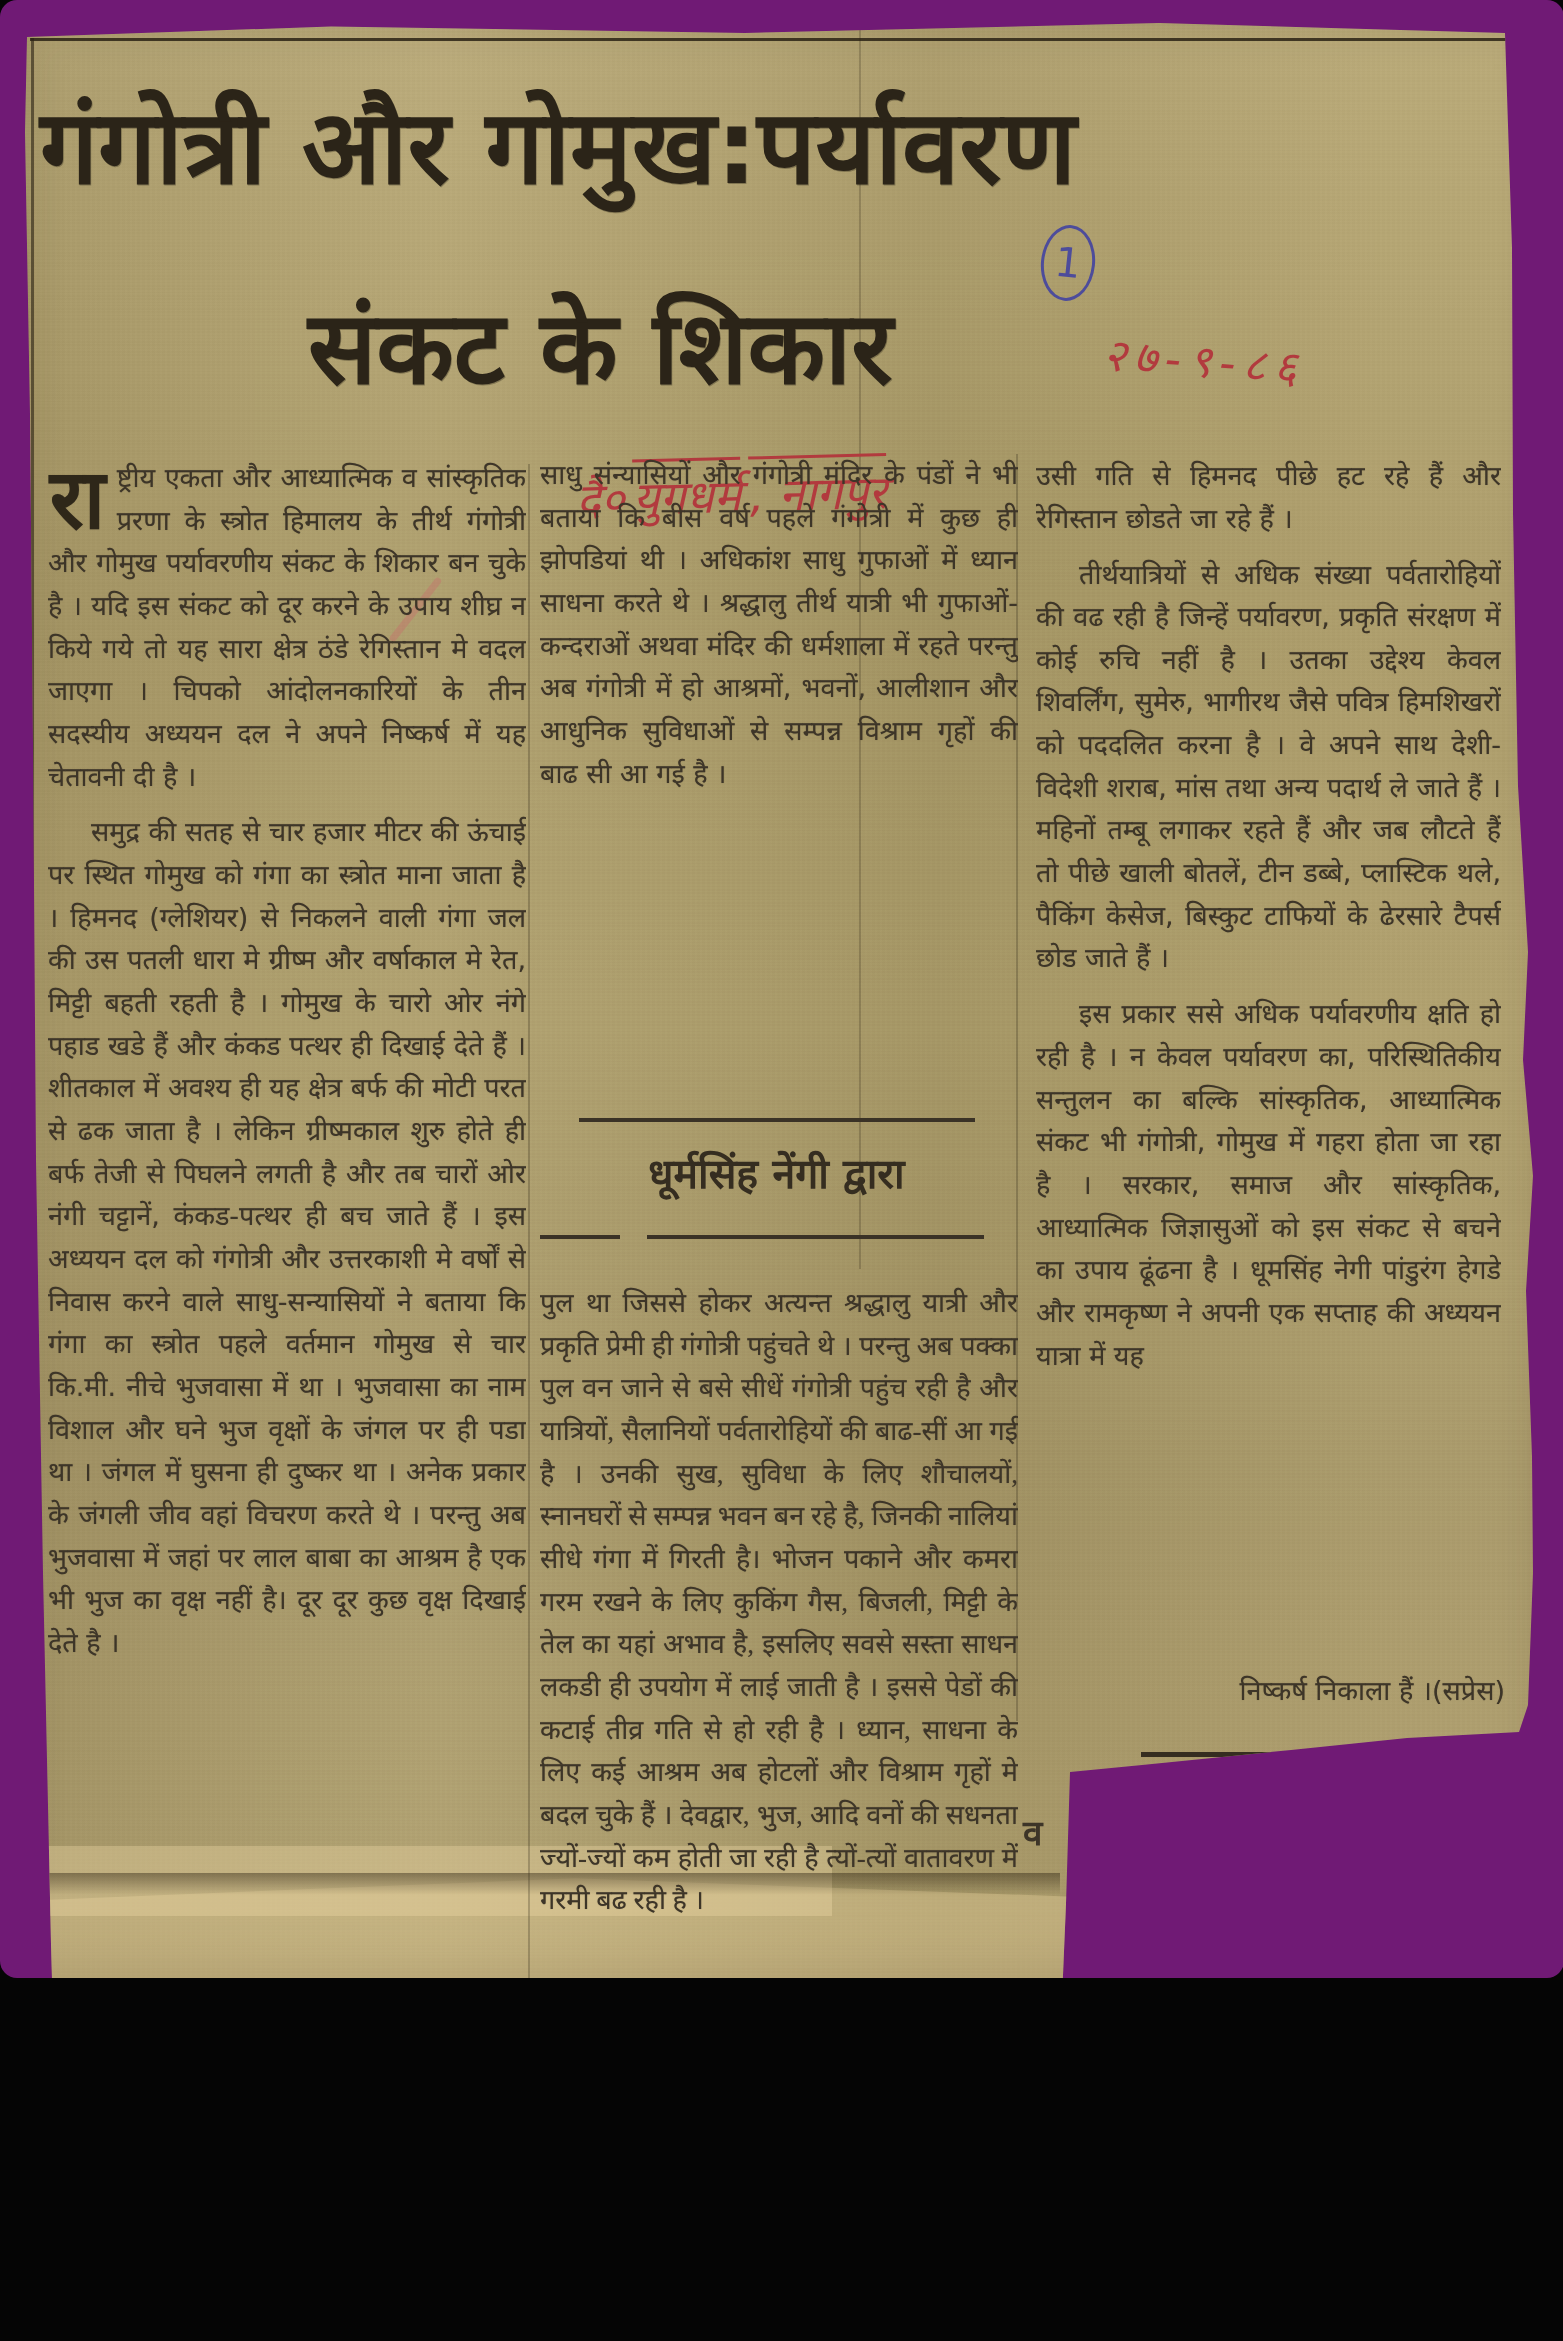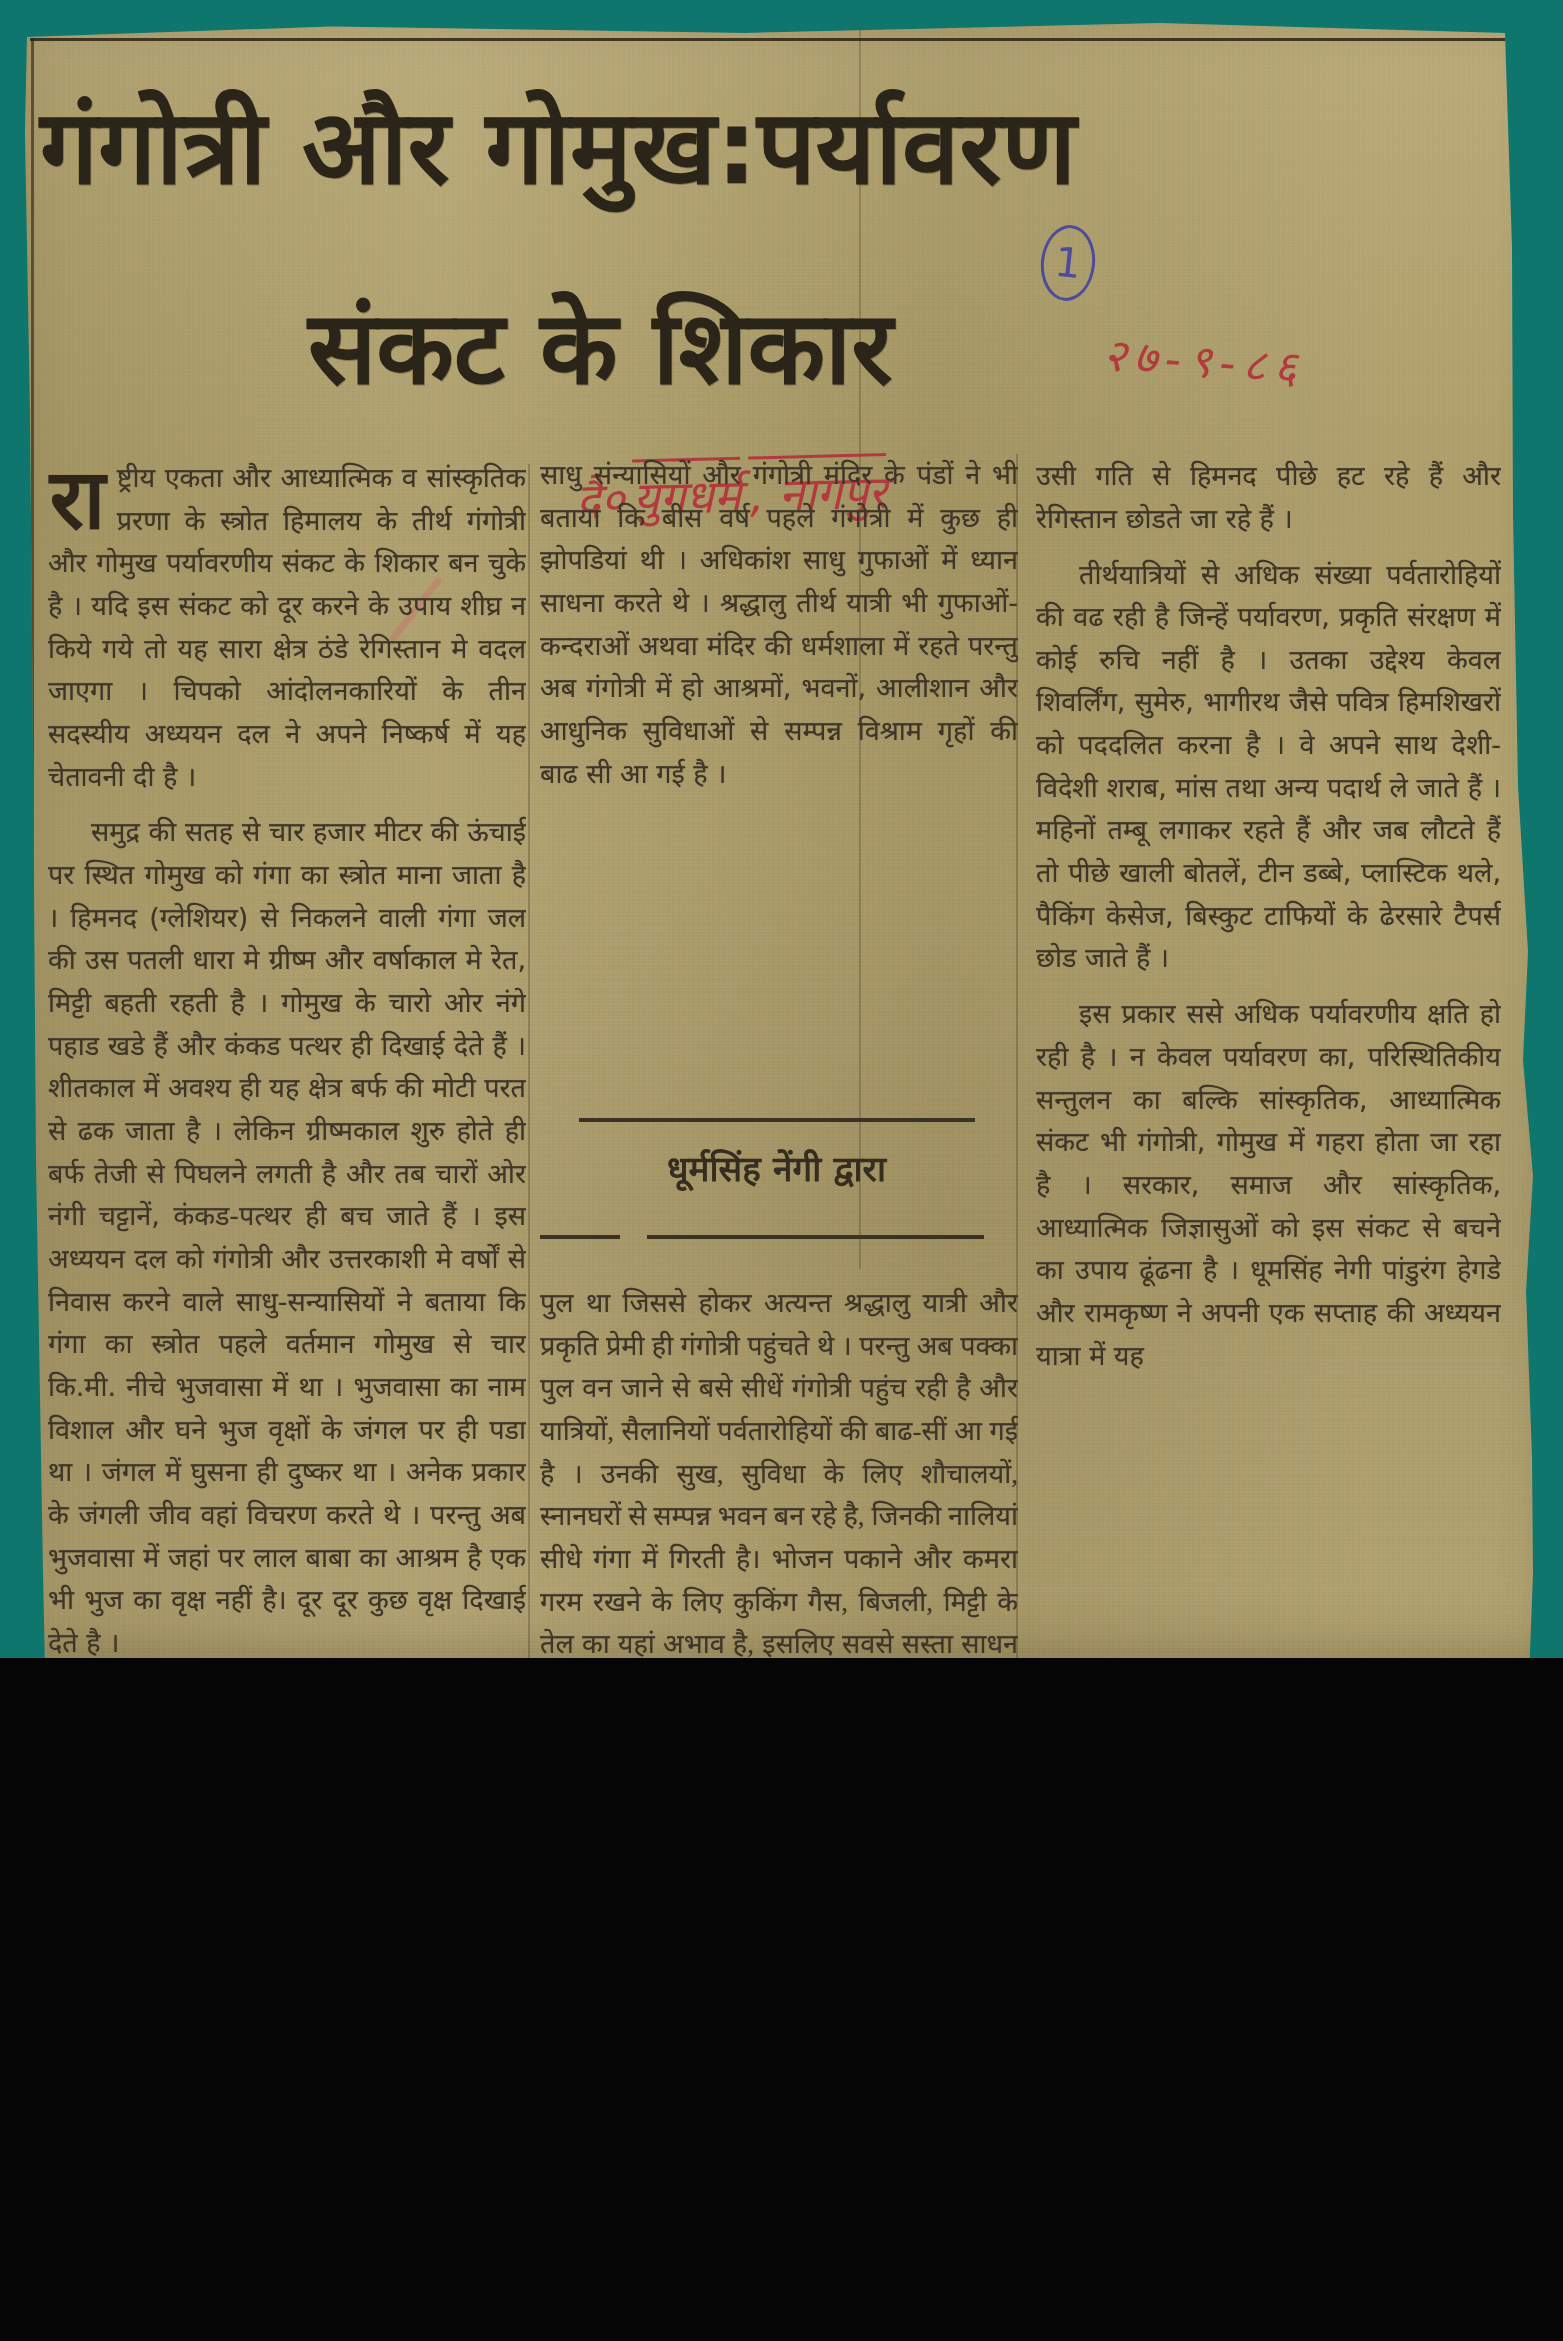--- a/index.html
+++ b/index.html
@@ -1,17 +1,17 @@
 <!DOCTYPE html>
 <html style="font-size:13.2px"><head>
 <meta charset="utf-8">
 <style>
   html,body{margin:0;padding:0;background:#050505;}
-  .stage{position:relative;width:1564px;height:1658px;background:#0f766e;overflow:hidden;
-         font-family:"DejaVu Sans",sans-serif;}
+  .stage{position:relative;width:1564px;height:1978px;background:#701a75;overflow:hidden;
+         font-family:"DejaVu Sans",sans-serif;border-radius:17px;}
   
   .clipping{position:absolute;inset:0;
     background:
       linear-gradient(90deg, rgba(0,0,0,.06), rgba(255,255,255,.05) 28%, rgba(0,0,0,.05) 60%, rgba(255,255,255,.03) 88%),
       linear-gradient(180deg,#b9a976 0%,#b4a470 12%,#ac9c68 30%,#af9f6b 52%,#a89867 74%,#b0a06d 100%);
     clip-path:polygon(27px 37px,331px 26.5px,745px 33px,1159px 23px,1505px 33px,
       1512px 248px,1513px 513px,1518px 786px,1528px 952px,1523px 1060px,1533px 1176px,
       1526px 1291px,1532px 1457px,1533px 1573px,1528px 1705px,
       1519px 1732px,1407px 1738px,1291px 1750px,1142px 1765px,1070px 1772px,
       1066px 1904px,1062px 1999px,1039px 2026px,1045px 2169px,1036px 2328px,
@@ -59,21 +59,21 @@
   .col-2t{left:540px;top:454px;width:478px;height:652px;}
   .col-2b{left:540px;top:1282px;width:478px;height:1041px;font-family:Liberation Serif, serif;}
   .col-3{left:1036px;top:455px;width:465px;height:1199px;}
   .dropcap{float:left;font-size:83px;line-height:.92;font-weight:bold;padding:5px 11.6px 0 1.7px;color:#2e2719;}
   
   .byline-rule{position:absolute;height:4.1px;background:#3a3226;}
   .byline-rule-top{left:579px;top:1118px;width:396px;}
   .byline-rule-bottom{left:540px;top:1235px;width:444px;
     background:linear-gradient(90deg,#3a3226 0 18%,rgba(58,50,38,0) 18% 24%,#3a3226 24% 100%);}
   .byline-text{position:absolute;left:553px;top:1144px;width:447px;text-align:center;
-    font-size:35px;font-weight:bold;color:#352d20;}
+    font-size:41px;font-weight:bold;color:#352d20;}
   
   .credit-row{position:absolute;left:1036px;top:1671px;width:469px;display:flex;
     justify-content:flex-end;color:#3d3528;font-size:27px;text-shadow:0 0 0.8px rgba(61,53,40,.45);}
   .end-rule{position:absolute;left:1141px;top:1752px;width:270px;height:5px;background:#352d20;}
   .fragment{position:absolute;left:1023px;top:1808px;font-size:35px;font-weight:bold;color:#3d3528;}
 </style>
 </head>
 <body>
 
 <div class="stage">

